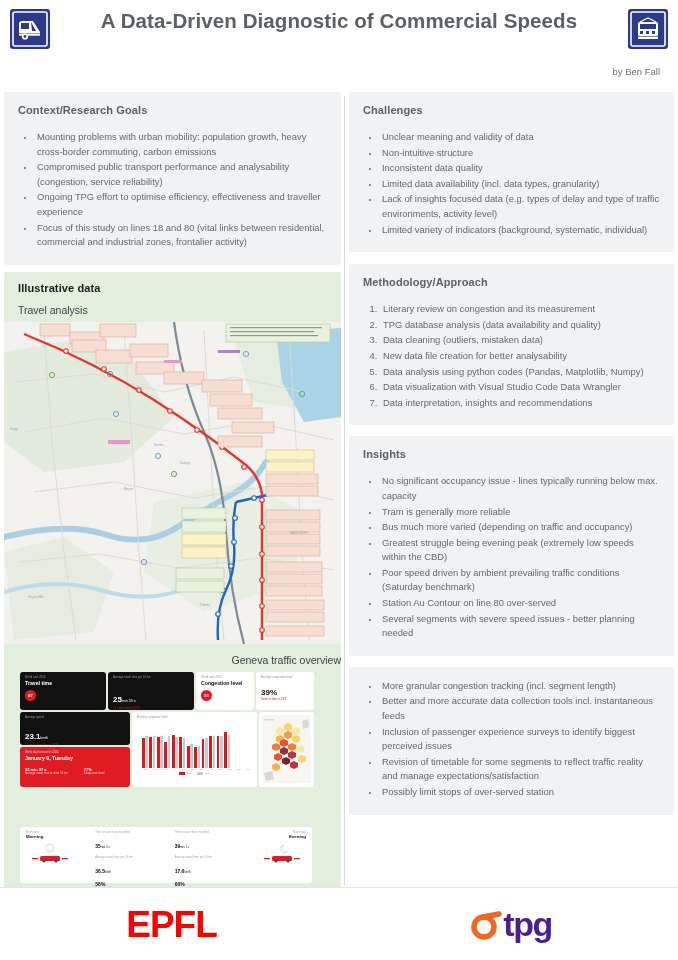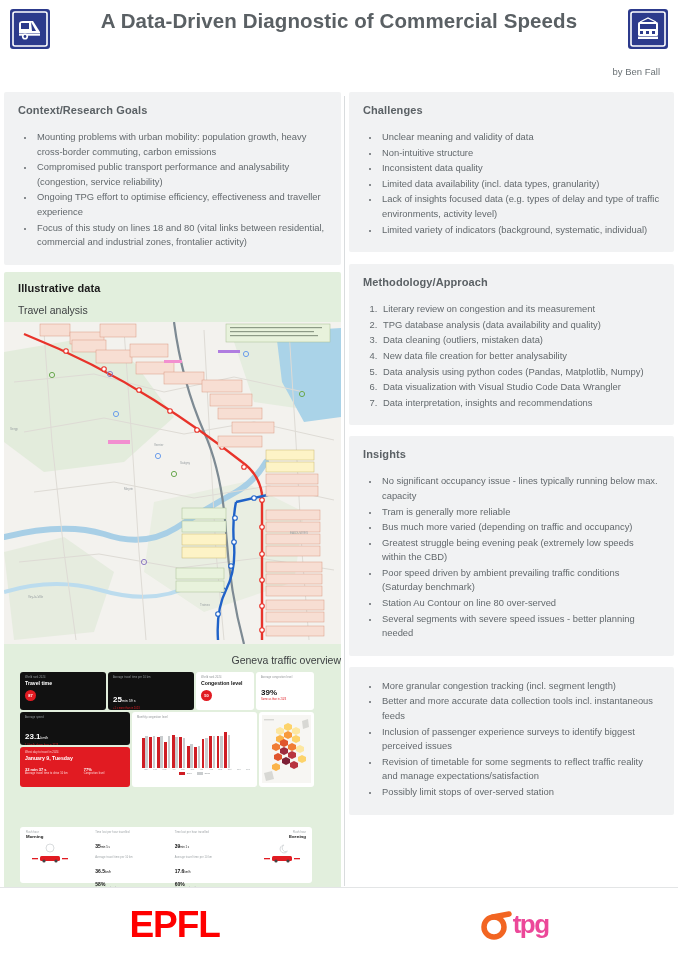--- a/index.html
+++ b/index.html
@@ -94,21 +94,21 @@
     padding:10px 10px 4px 12px;
   }
 
   
   .footer{
     position:absolute;left:0;top:887px;width:678px;height:73px;background:#fff;
     display:flex;align-items:center;justify-content:space-around;
     border-top:1px solid #e3e5e6;
   }
   .epfl{font-size:37px;font-weight:bold;color:#ff0000;letter-spacing:-1px;font-family:"Liberation Sans",sans-serif;}
-  .tpg{font-size:26px;font-weight:bold;color:#ec4899;letter-spacing:-1.5px;}
+  .tpg{font-size:34px;font-weight:bold;color:#4c1d95;letter-spacing:-1.5px;}
   .laid{display:flex;align-items:center;gap:6px;}
   .laid-txt{line-height:1;}
   .laid-main{font-size:20px;font-weight:bold;color:#1d2a5b;letter-spacing:.3px;}
   .laid-sub{font-size:9px;color:#3a6ea5;letter-spacing:2.3px;margin-top:2px;}
 </style>
 </head>
 <body>
 
 <div class="poster">
 

